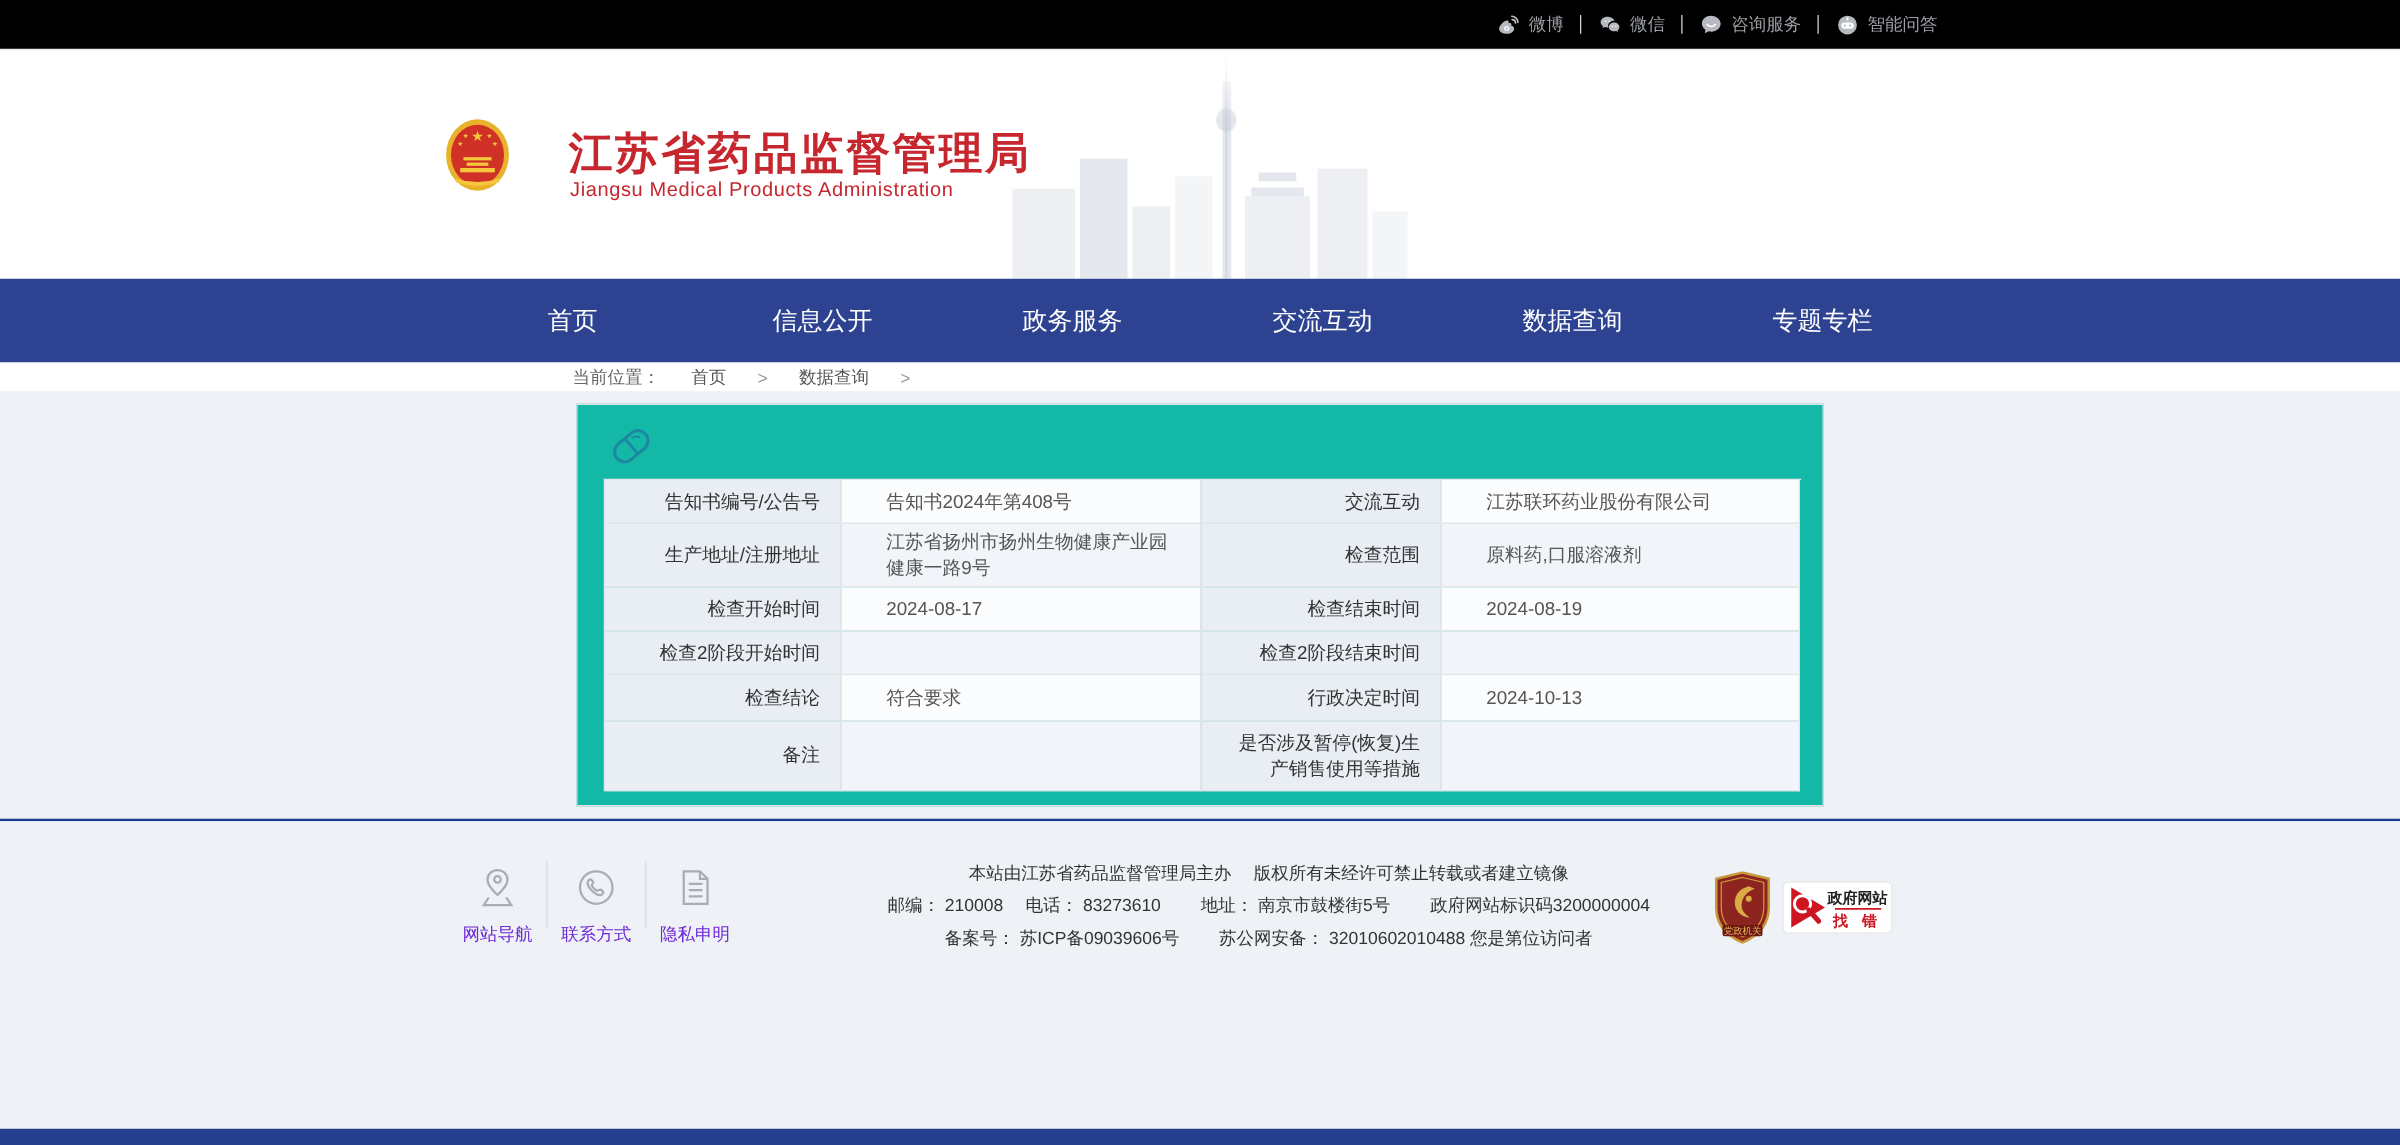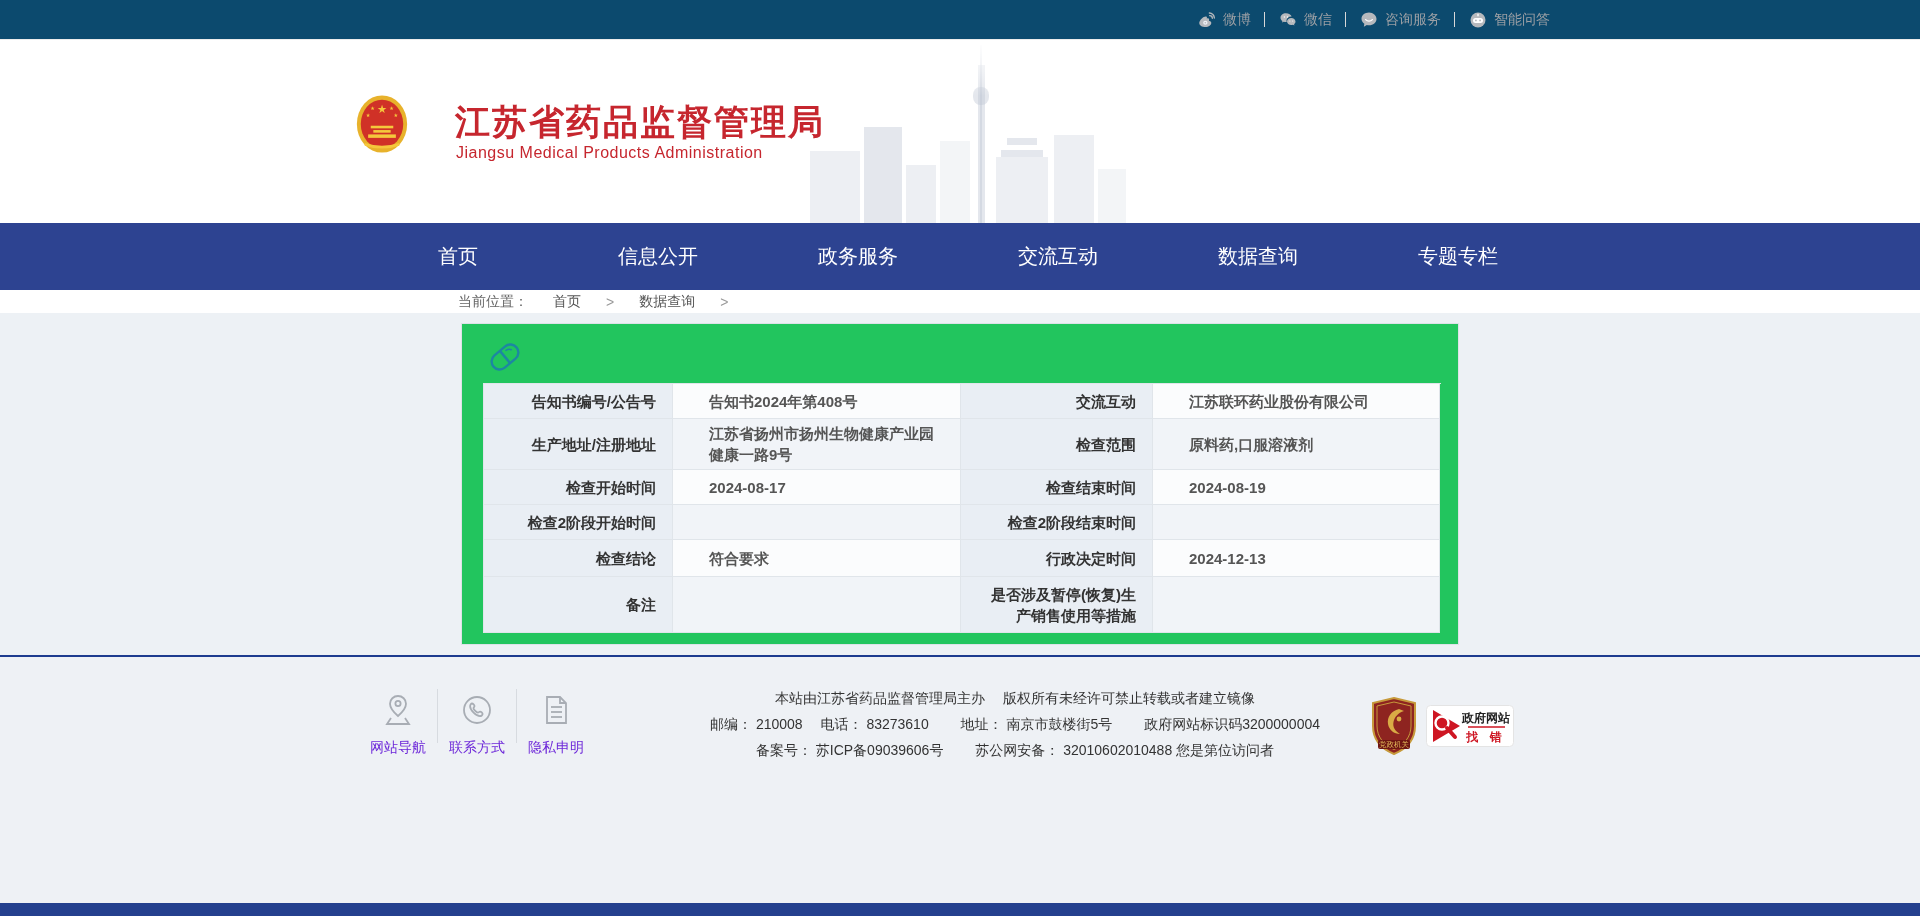--- a/index.html
+++ b/index.html
@@ -2,21 +2,21 @@
 <html><head>
 <meta charset="utf-8">
 <style>
   * { margin:0; padding:0; box-sizing:border-box; }
   html,body { width:1920px; height:916px; overflow:hidden; background:#fff;
     font-family:"Liberation Sans","DejaVu Sans",sans-serif; }
 
   
   .topbar { position:absolute; top:0; left:0; width:1920px; height:40px;
     border-bottom:1px solid #ececec; display:flex; align-items:center;
-    justify-content:flex-end; padding-right:370px; gap:13px; background:#0c4a6e; }
+    justify-content:flex-end; padding-right:370px; gap:13px; background:#000000; }
   .topbar-item { display:flex; align-items:center; gap:6px; color:#9b9fa4;
     font-size:14px; cursor:pointer; }
   .topbar-item svg { display:block; }
   .topbar-sep { width:1px; height:15px; background:#d8d8d8; }
 
   
   .header { position:absolute; top:41px; left:0; width:1920px; height:182px; background:#fff; overflow:hidden; }
   .emblem { position:absolute; left:356px; top:53px; }
   .site-title { position:absolute; left:455px; top:58px; font-size:35px; font-weight:bold;
     color:#c6262e; letter-spacing:2px; }
@@ -37,21 +37,21 @@
 
   
   .breadcrumb { position:absolute; top:290px; left:0; width:1920px; height:23px; background:#ffffff;
     display:flex; align-items:center; padding-left:458px; font-size:14px; color:#666; gap:25px; }
   .crumb-link { color:#555; cursor:pointer; }
   .crumb-sep { color:#999; }
 
   
   .content { position:absolute; top:313px; left:0; width:1920px; height:344px; background:#edf1f5; }
   .panel { position:absolute; left:461px; top:10px; width:998px; height:322px;
-    background:#22c55e; border:1px solid #dde2e8;font-weight:bold; }
+    background:#14b8a6; border:1px solid #dde2e8; }
   .pill { position:absolute; left:24px; top:14px; }
 
   .dtable { position:absolute; left:21px; top:59px; width:958px;
     border-top:1px solid #e0e5ea; border-left:1px solid #e0e5ea; font-size:15px; }
   .trow { display:flex; }
   .cell { border-right:1px solid #e0e5ea; border-bottom:1px solid #e0e5ea;
     display:flex; align-items:center; line-height:21px; }
   .c-label { background:#e9eef4; justify-content:flex-end; text-align:right;
     padding:4px 16px; color:#333; }
   .c-value { padding:4px 12px 4px 36px; color:#555; }
@@ -215,21 +215,21 @@
       <div class="trow row-even">
         <div class="cell c-label w1 h-s">检查2阶段开始时间</div>
         <div class="cell c-value w2 h-s"></div>
         <div class="cell c-label w3 h-s">检查2阶段结束时间</div>
         <div class="cell c-value w4 h-s"></div>
       </div>
       <div class="trow row-odd">
         <div class="cell c-label w1 h-m2">检查结论</div>
         <div class="cell c-value w2 h-m2">符合要求</div>
         <div class="cell c-label w3 h-m2">行政决定时间</div>
-        <div class="cell c-value w4 h-m2">2024-12-13</div>
+        <div class="cell c-value w4 h-m2">2024-10-13</div>
       </div>
       <div class="trow row-even">
         <div class="cell c-label w1 h-l">备注</div>
         <div class="cell c-value w2 h-l"></div>
         <div class="cell c-label w3 h-l">是否涉及暂停(恢复)生产销售使用等措施</div>
         <div class="cell c-value w4 h-l"></div>
       </div>
     </div>
   </div>
 </div>

